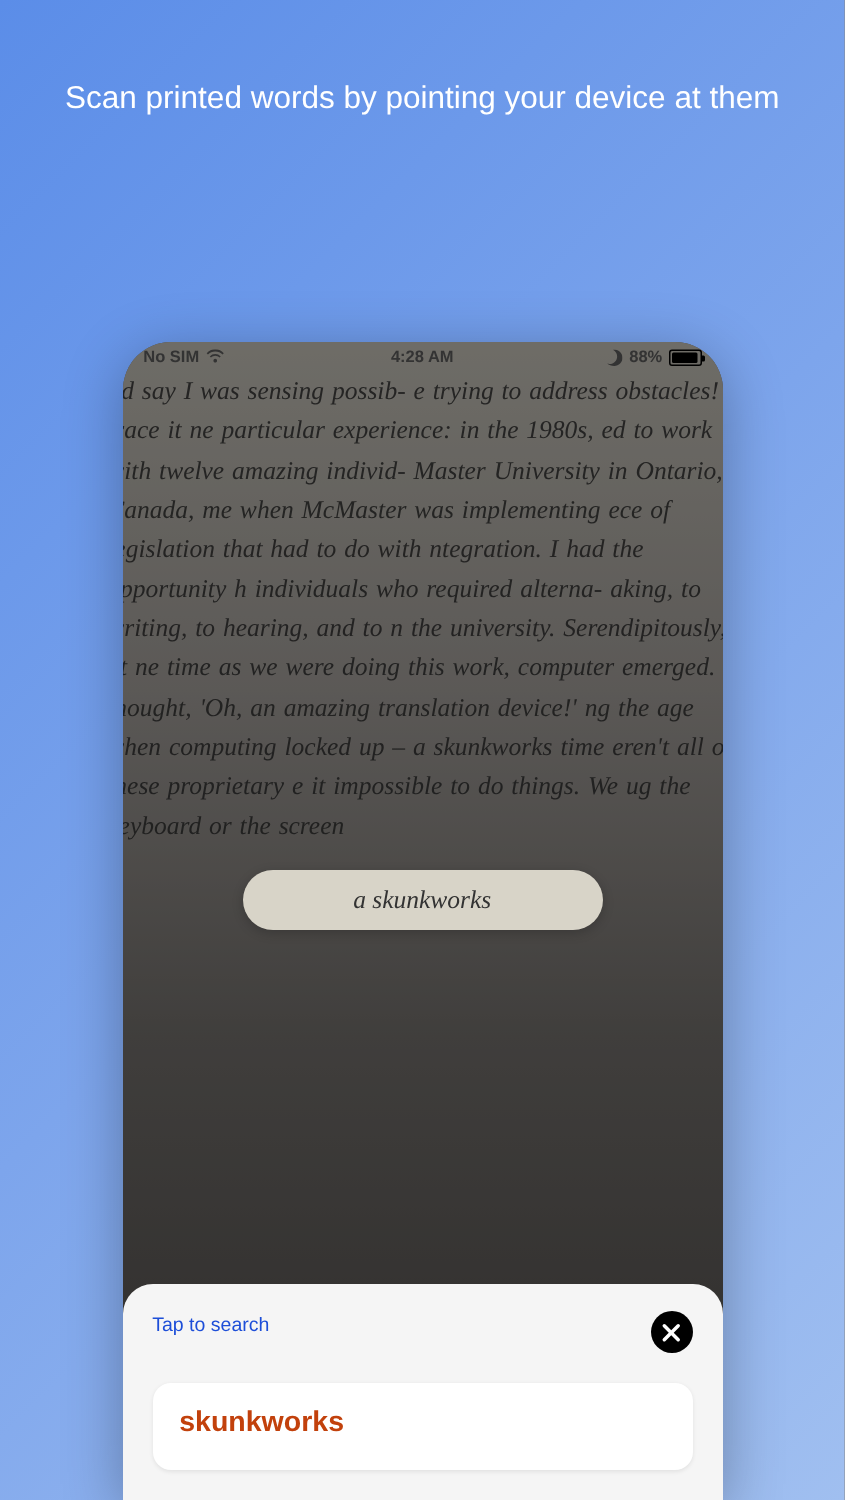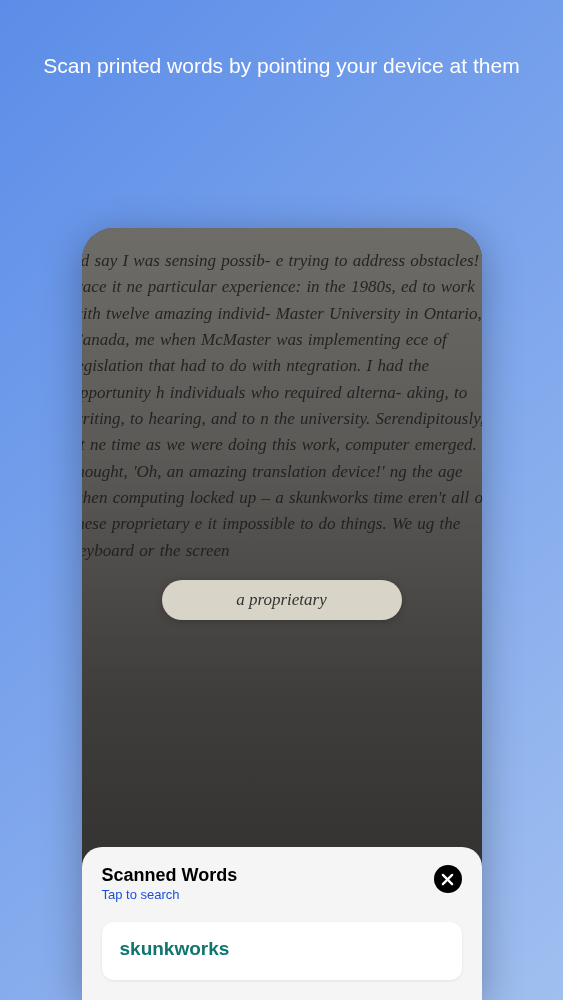--- a/index.html
+++ b/index.html
@@ -192,21 +192,21 @@
       background: white;
       border-radius: 12px;
       padding: 16px 18px;
       box-shadow: 0 1px 3px rgba(0,0,0,0.08);
       cursor: pointer;
     }
 
     .word-title {
       font-size: 19px;
       font-weight: 700;
-      color: #0f766e;
+      color: #c2410c;
       margin-bottom: 4px;
     }
 
     .word-definition {
       font-size: 15px;
       color: #333;
       line-height: 1.35;
     }
 
     .wifi-icon {
@@ -254,30 +254,47 @@
 <div class="header">
   <div class="subtitle">Scan printed words by pointing your device at them</div>
 </div>
 
 <div class="phone-frame">
 
   <div class="camera-view">
     <div class="scanned-text">I'd say I was sensing possib- e trying to address obstacles! I trace it ne particular experience: in the 1980s, ed to work with twelve amazing individ- Master University in Ontario, Canada, me when McMaster was implementing ece of legislation that had to do with ntegration. I had the opportunity h individuals who required alterna- aking, to writing, to hearing, and to n the university. Serendipitously, at ne time as we were doing this work, computer emerged. I thought, 'Oh, an amazing translation device!' ng the age when computing locked up – a skunkworks time eren't all of these proprietary e it impossible to do things. We ug the keyboard or the screen</div>
     <div class="camera-overlay"></div>
 
+    <div class="status-bar">
+      <div class="status-left">
+        <span>No SIM</span>
+        <svg class="wifi-icon" viewBox="0 0 16 12" fill="#333">
+          <path d="M8 10.5c.8 0 1.5-.7 1.5-1.5S8.8 7.5 8 7.5 6.5 8.2 6.5 9s.7 1.5 1.5 1.5zm-3.5-4c1-.9 2.2-1.5 3.5-1.5s2.5.6 3.5 1.5l1-1C11.2 4.2 9.7 3.5 8 3.5s-3.2.7-4.5 2l1 1zm-2.5-2.5C3.5 2.5 5.6 1.5 8 1.5s4.5 1 6 2.5l1-1C13.2.9 10.7-.5 8-.5S2.8.9 1 3l1 1z"></path>
+        </svg>
+      </div>
+      <div class="status-center">4:28 AM</div>
+      <div class="status-right">
+        <svg class="moon-icon" viewBox="0 0 12 12" fill="#333">
+          <path d="M6 0c-.3 0-.6 0-.9.1 1.8.9 3 2.7 3 4.9 0 3-2.4 5.5-5.5 5.5-.6 0-1.2-.1-1.7-.3C2 11.4 3.9 12 6 12c3.3 0 6-2.7 6-6S9.3 0 6 0z"></path>
+        </svg>
+        <span>88%</span>
+        <div class="battery-icon">
+          <div class="battery-fill"></div>
+        </div>
+      </div>
+    </div>
 
     <div class="scan-highlight">
-      <span>a proprietary</span>
+      <span>a skunkworks</span>
     </div>
   </div>
 
   <div class="bottom-panel">
     <div class="panel-header">
       <div class="panel-title-group">
-        <div class="panel-title">Scanned Words</div>
         <div class="panel-subtitle">Tap to search</div>
       </div>
       <div class="close-button">
         <svg viewBox="0 0 14 14" stroke="white" stroke-width="2.5" stroke-linecap="round">
           <line x1="2" y1="2" x2="12" y2="12"></line>
           <line x1="12" y1="2" x2="2" y2="12"></line>
         </svg>
       </div>
     </div>
     <div class="word-card">

